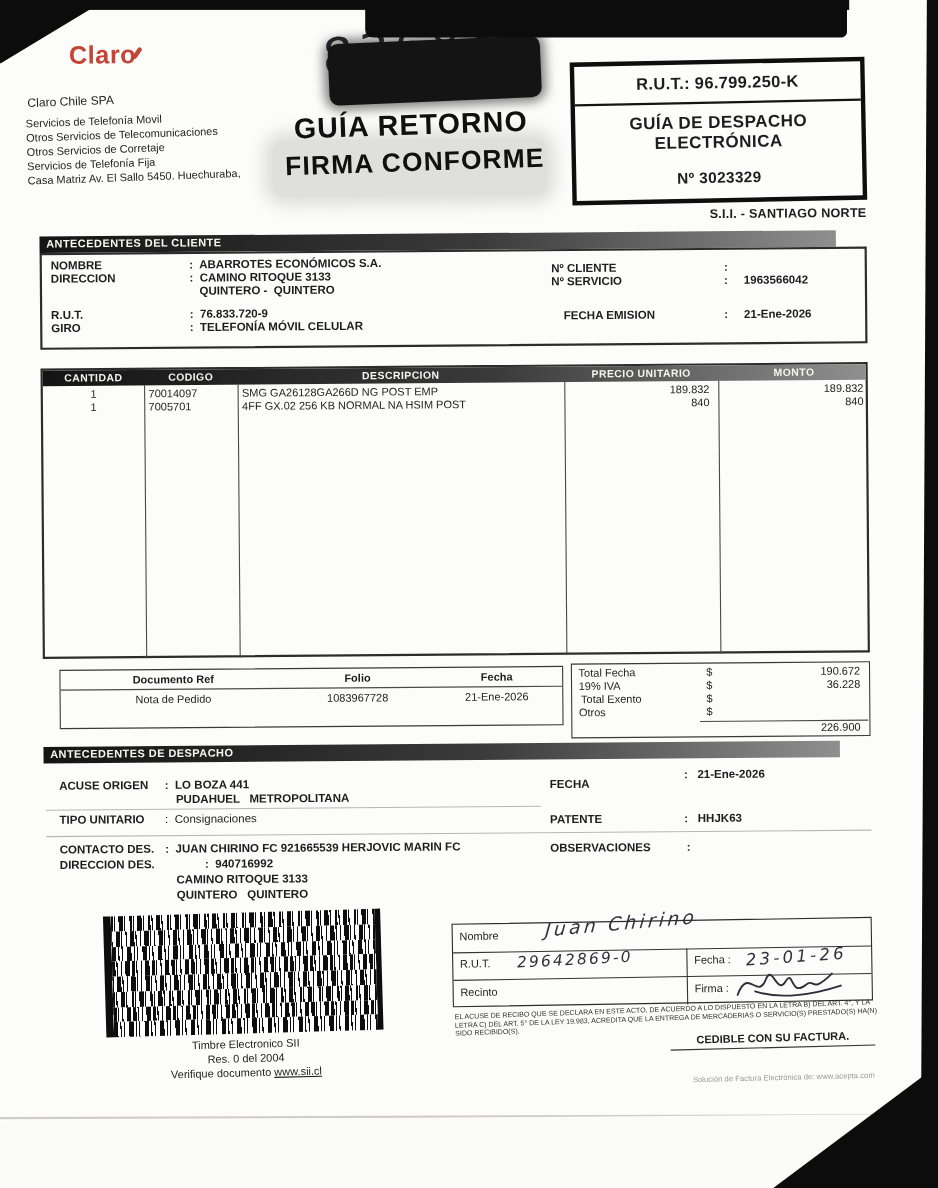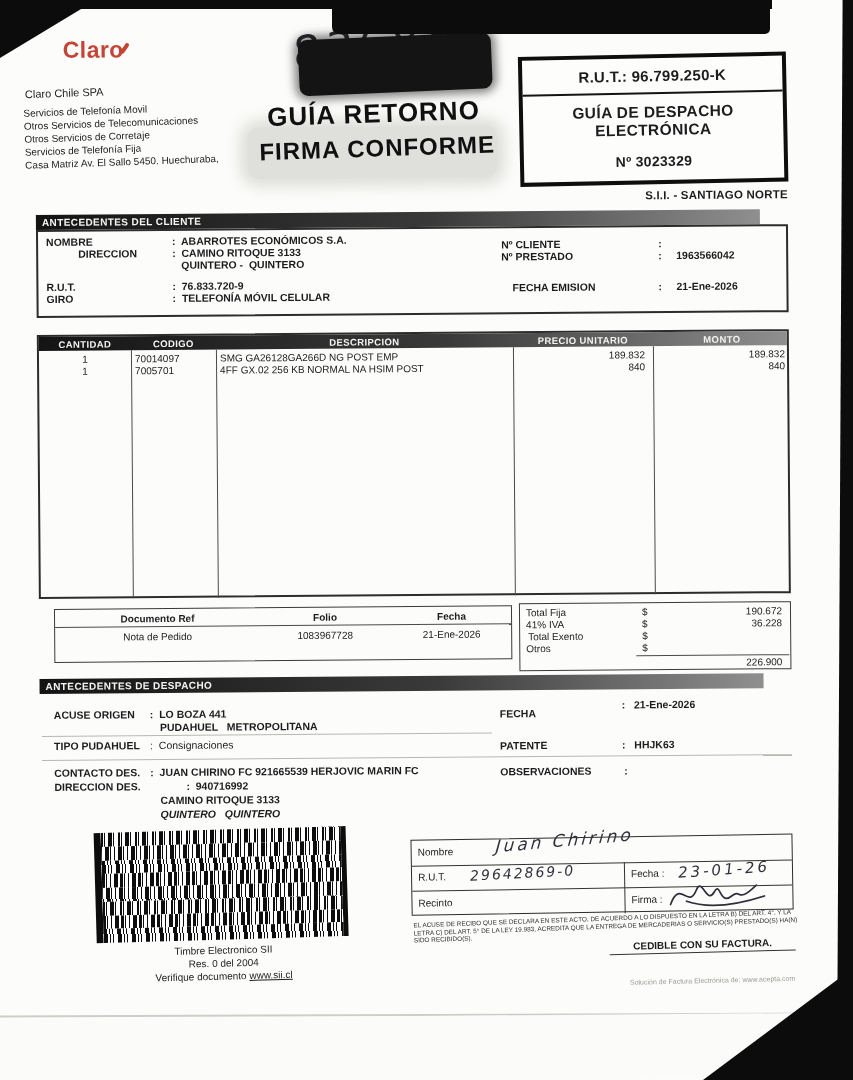--- a/index.html
+++ b/index.html
@@ -59,31 +59,31 @@
       <div class="b" style="text-align:center;font-size:15.5px;padding-top:9px;letter-spacing:.4px;">GUÍA DE DESPACHO</div>
       <div class="b" style="text-align:center;font-size:15.5px;letter-spacing:.4px;">ELECTRÓNICA</div>
       <div class="b" style="text-align:center;font-size:14px;padding-top:14px;letter-spacing:.3px;">Nº 3023329</div>
     </div>
     <div class="a b" style="left:540px;top:191px;width:250px;text-align:right;font-size:11.5px;letter-spacing:.2px;">S.I.I. - SANTIAGO NORTE</div>
 
     <div class="a bar c" style="left:38px;top:212px;width:724px;height:15px;">ANTECEDENTES DEL CLIENTE</div>
     <div class="a c" style="left:38px;top:227px;width:752px;height:88px;border:2px solid #2c2c2c;">
       <span class="a b s105" style="left:8px;top:4px;">NOMBRE</span>
       <span class="a b s105 pre" style="left:134px;top:4px;">:  ABARROTES ECONÓMICOS S.A.</span>
-      <span class="a b s105" style="left:8px;top:16px;margin-left:32px;">DIRECCION</span>
+      <span class="a b s105" style="left:8px;top:16px;">DIRECCION</span>
       <span class="a b s105 pre" style="left:134px;top:16px;">:  CAMINO RITOQUE 3133</span>
       <span class="a b s105 pre" style="left:143px;top:28px;">QUINTERO -  QUINTERO</span>
       <span class="a b s105" style="left:8px;top:49px;">R.U.T.</span>
       <span class="a b s105 pre" style="left:134px;top:49px;">:  76.833.720-9</span>
       <span class="a b s105" style="left:8px;top:61px;">GIRO</span>
       <span class="a b s105 pre" style="left:134px;top:61px;">:  TELEFONÍA MÓVIL CELULAR</span>
 
       <span class="a b s105" style="left:463px;top:10px;">Nº CLIENTE</span>
       <span class="a b s105" style="left:620px;top:10px;">:</span>
-      <span class="a b s105" style="left:463px;top:22px;">Nº PRESTADO</span>
+      <span class="a b s105" style="left:463px;top:22px;">Nº SERVICIO</span>
       <span class="a b s105" style="left:620px;top:22px;">:</span>
       <span class="a b s105" style="left:638px;top:22px;">1963566042</span>
       <span class="a b s105" style="left:474px;top:53px;">FECHA EMISION</span>
       <span class="a b s105" style="left:620px;top:53px;">:</span>
       <span class="a b s105" style="left:638px;top:53px;">21-Ene-2026</span>
     </div>
 
     <div class="a c" style="left:38px;top:332px;width:752px;height:264px;border:2px solid #2c2c2c;">
       <div class="bar c" style="position:absolute;left:0;top:0;width:100%;height:14px;padding:0;">
         <span class="a b s95" style="left:0;top:2px;width:92px;text-align:center;">CANTIDAD</span>
@@ -114,25 +114,25 @@
       <span class="a b s10" style="left:0;top:4px;width:205px;text-align:center;">Documento Ref</span>
       <span class="a b s10" style="left:205px;top:4px;width:130px;text-align:center;">Folio</span>
       <span class="a b s10" style="left:335px;top:4px;width:123px;text-align:center;">Fecha</span>
       <div class="hline" style="left:0;top:17px;width:100%;"></div>
       <span class="a s10" style="left:0;top:22px;width:205px;text-align:center;">Nota de Pedido</span>
       <span class="a s10" style="left:205px;top:22px;width:130px;text-align:center;">1083967728</span>
       <span class="a s10" style="left:335px;top:22px;width:123px;text-align:center;">21-Ene-2026</span>
     </div>
 
     <div class="a c" style="left:518px;top:604px;width:272px;height:68px;border:1.5px solid #3a3a3a;">
-      <span class="a s10" style="left:6px;top:3px;">Total Fija</span>
+      <span class="a s10" style="left:6px;top:3px;">Total Fecha</span>
       <span class="a s10" style="left:122px;top:3px;">$</span>
       <span class="a s10" style="right:8px;top:3px;">190.672</span>
 
-      <span class="a s10" style="left:6px;top:15px;">41% IVA</span>
+      <span class="a s10" style="left:6px;top:15px;">19% IVA</span>
       <span class="a s10" style="left:122px;top:15px;">$</span>
       <span class="a s10" style="right:8px;top:15px;">36.228</span>
 
       <span class="a s10" style="left:8px;top:27px;">Total Exento</span>
       <span class="a s10" style="left:122px;top:27px;">$</span>
       <span class="a s10" style="right:8px;top:27px;"></span>
 
       <span class="a s10" style="left:6px;top:39px;">Otros</span>
       <span class="a s10" style="left:122px;top:39px;">$</span>
 
@@ -143,36 +143,36 @@
     <div class="a bar c" style="left:38px;top:676px;width:724px;height:15px;">ANTECEDENTES DE DESPACHO</div>
 
     <span class="a b s105" style="left:52px;top:706px;">ACUSE ORIGEN</span>
     <span class="a b s105 pre" style="left:148px;top:706px;">:  LO BOZA 441</span>
     <span class="a b s105 pre" style="left:158px;top:719px;">PUDAHUEL   METROPOLITANA</span>
     <span class="a b s105" style="left:498px;top:708px;">FECHA</span>
     <span class="a b s105 pre" style="left:620px;top:700px;">:   21-Ene-2026</span>
 
     <div class="lightline" style="left:40px;top:733px;width:450px;"></div>
 
-    <span class="a b s105" style="left:52px;top:737px;">TIPO PUDAHUEL</span>
+    <span class="a b s105" style="left:52px;top:737px;">TIPO UNITARIO</span>
     <span class="a s105 pre" style="left:148px;top:737px;">:  Consignaciones</span>
     <span class="a b s105" style="left:498px;top:740px;">PATENTE</span>
     <span class="a b s105 pre" style="left:620px;top:740px;">:   HHJK63</span>
 
     <div class="lightline" style="left:40px;top:757px;width:750px;"></div>
 
     <span class="a b s105" style="left:52px;top:764px;">CONTACTO DES.</span>
     <span class="a b s105 pre" style="left:148px;top:764px;">:  JUAN CHIRINO FC 921665539 HERJOVIC MARIN FC</span>
     <span class="a b s105" style="left:498px;top:766px;">OBSERVACIONES</span>
     <span class="a b s105" style="left:622px;top:766px;">:</span>
 
     <span class="a b s105" style="left:52px;top:778px;">DIRECCION DES.</span>
     <span class="a b s105 pre" style="left:148px;top:778px;margin-left:36px;">:  940716992</span>
     <span class="a b s105 pre" style="left:158px;top:792px;">CAMINO RITOQUE 3133</span>
-    <span class="a b s105 pre" style="left:158px;top:806px;font-style:italic;">QUINTERO   QUINTERO</span>
+    <span class="a b s105 pre" style="left:158px;top:806px;">QUINTERO   QUINTERO</span>
 
     <div class="a bc c" style="left:92px;top:828px;width:252px;height:110px;transform:rotate(-1.2deg);">
       <div class="r p1"></div>
       <div class="r p3"></div>
       <div class="r p2"></div>
       <div class="r p4"></div>
       <div class="r p3"></div>
       <div class="r p1"></div>
       <div class="r p4"></div>
       <div class="r p2"></div>

